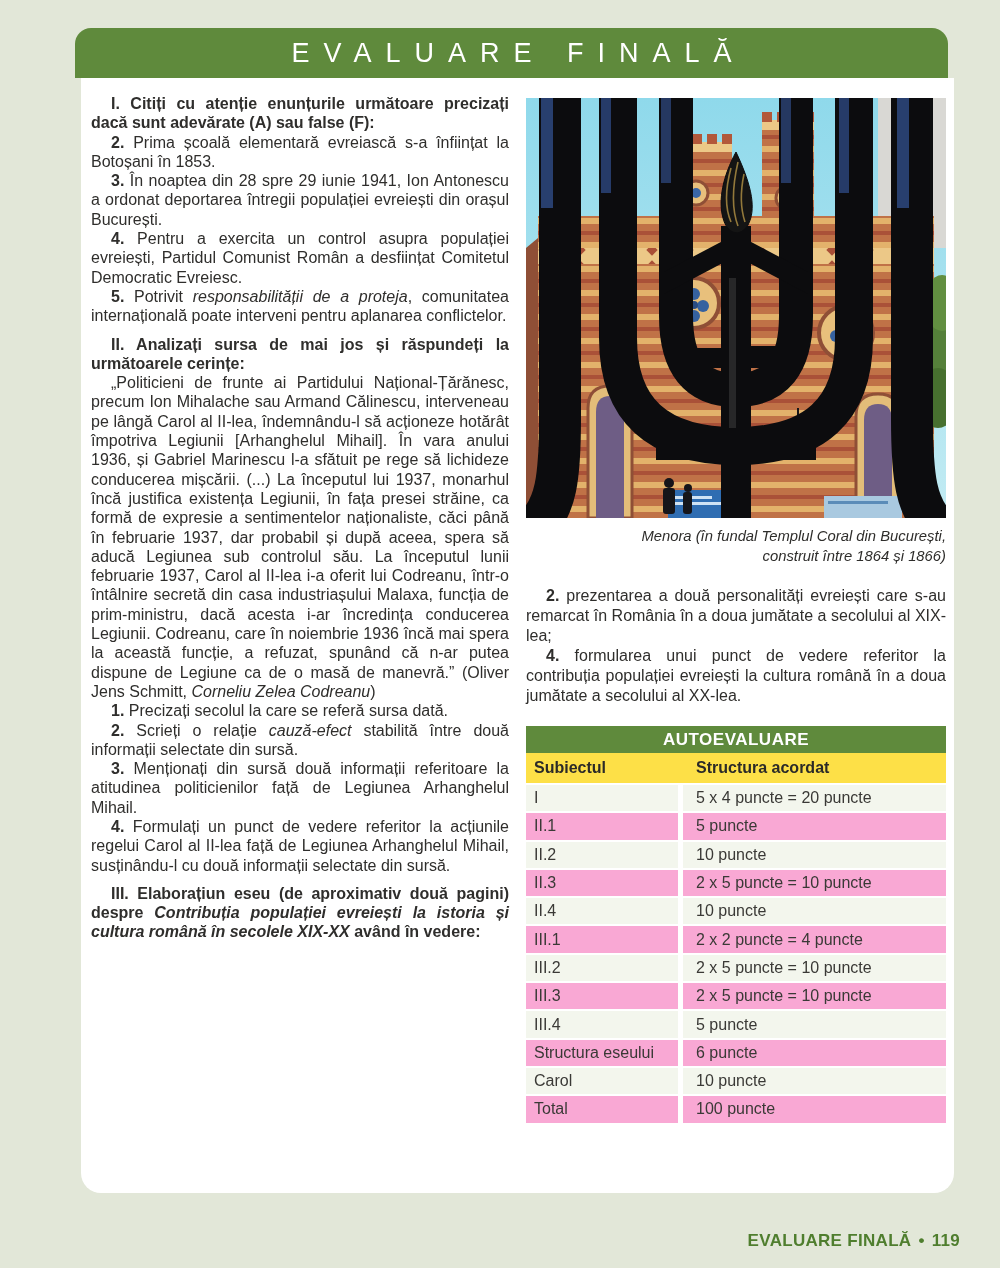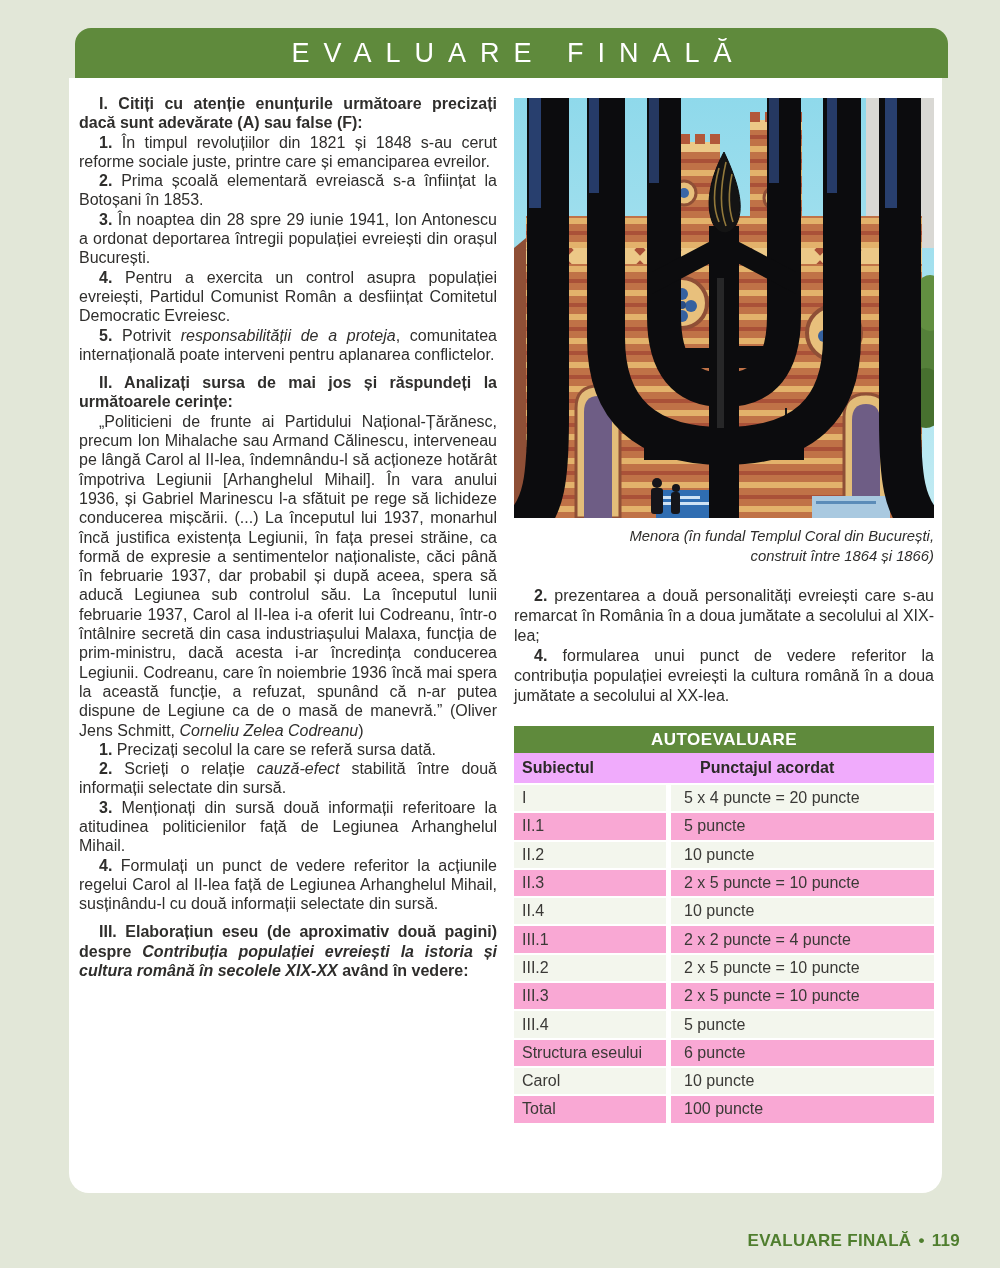--- a/index.html
+++ b/index.html
@@ -15,21 +15,21 @@
     position:absolute;left:75px;top:28px;width:873px;height:50px;
     background:#5f8a3c;border-radius:16px 16px 0 0;
     display:flex;align-items:center;justify-content:center;
   }
   .titlebar .title-text{
     color:#ffffff;font-size:27px;font-weight:400;
     letter-spacing:14px;padding-left:14px;white-space:nowrap;
   }
   
   .panel{
-    position:absolute;left:69px;top:78px;width:873px;height:1115px;
+    position:absolute;left:81px;top:78px;width:873px;height:1115px;
     background:#ffffff;border-radius:0 0 20px 20px;
   }
   .col-left{position:absolute;left:10px;top:16px;width:418px;}
   .col-right{position:absolute;left:445px;top:20px;width:420px;}
 
   p{margin:0;text-align:justify;font-size:16px;line-height:19.3px;}
   .head{font-weight:bold;text-indent:20px;}
   .item{text-indent:20px;}
   .quote{text-indent:20px;}
   .num{font-weight:bold;}
@@ -50,22 +50,22 @@
   .right-items p{font-size:16px;line-height:20px;}
 
   
   .tbl{width:420px;margin-top:20px;}
   .tbl-title{
     height:27px;background:#5f8a3c;color:#fff;
     display:flex;align-items:center;justify-content:center;
     font-weight:bold;font-size:17px;letter-spacing:.5px;
   }
   .tbl-head{
-    display:grid;grid-template-columns:152px 263px;column-gap:21px;
-    height:30px;background:#f0abfc;
+    display:grid;grid-template-columns:152px 263px;column-gap:5px;
+    height:30px;background:#fde047;
   }
   .tbl-head div{
     display:flex;align-items:center;font-weight:bold;font-size:16px;color:#2b2a28;
   }
   .tbl-head .c1{padding-left:8px;}
   .tbl-head .c2{padding-left:13px;}
   .tbl-row{
     display:grid;grid-template-columns:152px 263px;column-gap:5px;
     height:26.3px;margin-top:2px;
   }
@@ -89,21 +89,20 @@
 <body>
 
 <div class="titlebar">
   <span class="title-text">EVALUARE FINALĂ</span>
 </div>
 
 <div class="panel">
 
   <div class="col-left">
     <p class="head">I. Citiți cu atenție enunțurile următoare precizați dacă sunt adevărate (A) sau false (F):</p>
-    <p class="item"><b class="num">1.</b><span><span class="run-r"> În timpul revoluțiilor din 1821 și 1848 s-au cerut reforme sociale juste, printre care și emanciparea evreilor.</span></span></p>
     <p class="item"><b class="num">2.</b><span><span class="run-r"> Prima școală elementară evreiască s-a înființat la Botoșani în 1853.</span></span></p>
     <p class="item"><b class="num">3.</b><span><span class="run-r"> În noaptea din 28 spre 29 iunie 1941, Ion Antonescu a ordonat deportarea întregii populației evreiești din orașul București.</span></span></p>
     <p class="item"><b class="num">4.</b><span><span class="run-r"> Pentru a exercita un control asupra populației evreiești, Partidul Comunist Român a desființat Comitetul Democratic Evreiesc.</span></span></p>
     <p class="item"><b class="num">5.</b><span><span class="run-r"> Potrivit </span><span class="run-i">responsabilității de a proteja</span><span class="run-r">, comunitatea internațională poate interveni pentru aplanarea conflictelor.</span></span></p>
 
     <div class="gap"></div>
 
     <p class="head">II. Analizați sursa de mai jos și răspundeți la următoarele cerințe:</p>
     <p class="quote"><span class="run-r">„Politicieni de frunte ai Partidului Național-Țărănesc, precum Ion Mihalache sau Armand Călinescu, interveneau pe lângă Carol al II-lea, îndemnându-l să acționeze hotărât împotriva Legiunii [Arhanghelul Mihail]. În vara anului 1936, și Gabriel Marinescu l-a sfătuit pe rege să lichideze conducerea mișcării. (...) La începutul lui 1937, monarhul încă justifica existența Legiunii, în fața presei străine, ca formă de expresie a sentimentelor naționaliste, căci până în februarie 1937, dar probabil și după aceea, spera să aducă Legiunea sub controlul său. La începutul lunii februarie 1937, Carol al II-lea i-a oferit lui Codreanu, într-o întâlnire secretă din casa industriașului Malaxa, funcția de prim-ministru, dacă acesta i-ar încredința conducerea Legiunii. Codreanu, care în noiembrie 1936 încă mai spera la această funcție, a refuzat, spunând că n-ar putea dispune de Legiune ca de o masă de manevră.” (Oliver Jens Schmitt, </span><span class="run-i">Corneliu Zelea Codreanu</span><span class="run-r">)</span></p>
     <p class="item"><b class="num">1.</b><span><span class="run-r"> Precizați secolul la care se referă sursa dată.</span></span></p>
@@ -240,21 +239,21 @@
 
     <div class="right-items">
       <p class="item"><b class="num">2.</b><span><span class="run-r"> prezentarea a două personalități evreiești care s-au remarcat în România în a doua jumătate a secolului al XIX-lea;</span></span></p>
       <p class="item"><b class="num">4.</b><span><span class="run-r"> formularea unui punct de vedere referitor la contribuția populației evreiești la cultura română în a doua jumătate a secolului al XX-lea.</span></span></p>
     </div>
 
     <div class="tbl">
       <div class="tbl-title">AUTOEVALUARE</div>
       <div class="tbl-head">
         <div class="c1">Subiectul</div>
-        <div class="c2">Punctajul acordat</div>
+        <div class="c2">Structura acordat</div>
       </div>
       <div class="tbl-row row-a">
           <div class="c1">I</div>
           <div class="c2">5 x 4 puncte = 20 puncte</div>
         </div>
       <div class="tbl-row row-b">
           <div class="c1">II.1</div>
           <div class="c2">5 puncte</div>
         </div>
       <div class="tbl-row row-a">

